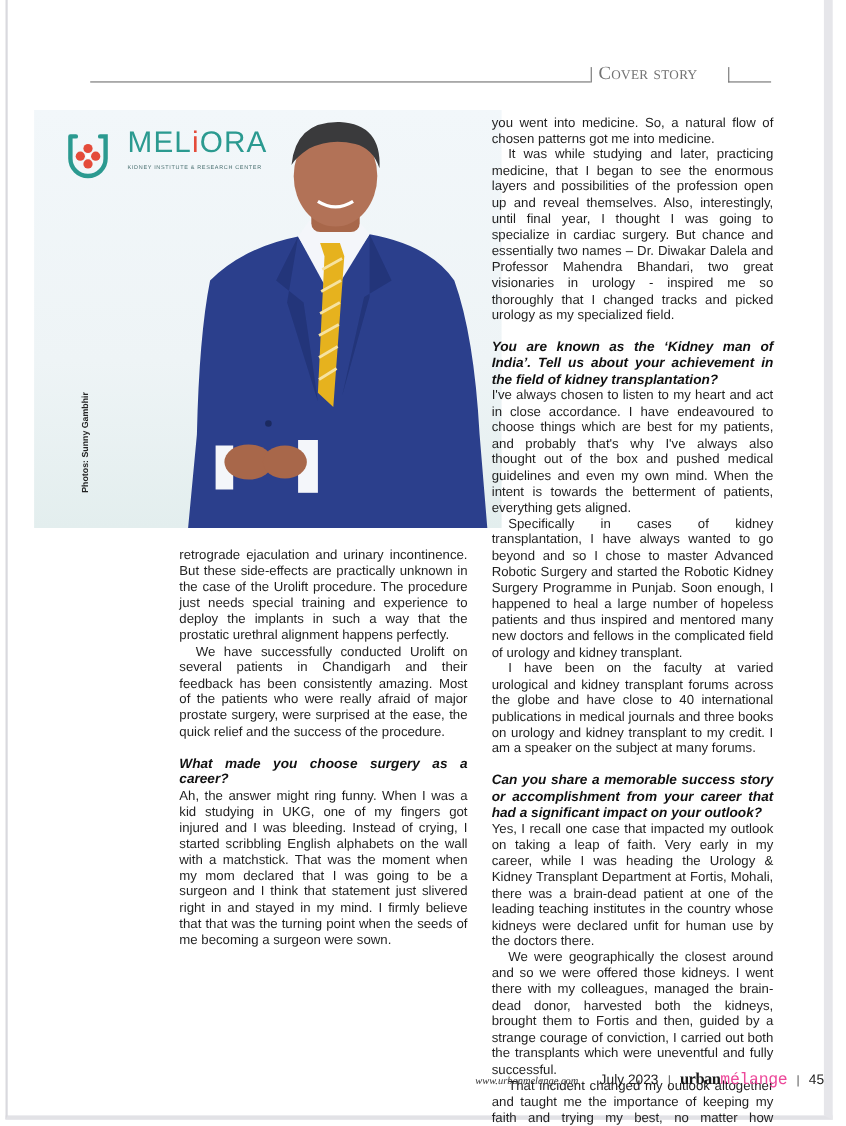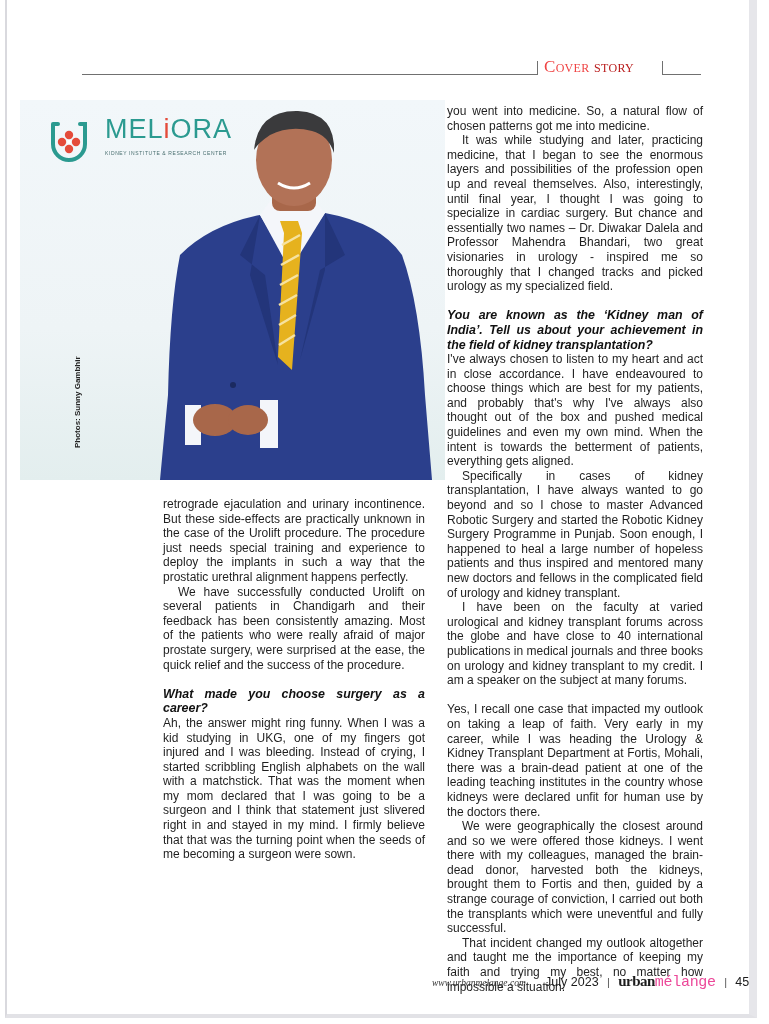--- a/index.html
+++ b/index.html
@@ -23,32 +23,32 @@
     border-top: 1px solid #707070;
   }
   .header-tick-left {
     position: absolute; left: 530px; top: 61px; width: 1px; height: 14px; background: #707070;
   }
   .section-label {
     position: absolute; left: 537px; top: 57px;
     font-family: "Liberation Serif", serif; font-size: 17px; letter-spacing: 0.3px;
     white-space: nowrap;
   }
-  .section-label .accent { color: #ef4444; font-variant: small-caps; }
-  .section-label .rest { color: #b91c1c; font-variant: small-caps; }
+  .section-label .accent { color: #737373; font-variant: small-caps; }
+  .section-label .rest { color: #737373; font-variant: small-caps; }
   .header-tick-right {
     position: absolute; left: 655px; top: 61px; width: 1px; height: 14px; background: #707070;
   }
   .header-rule-right {
     position: absolute; left: 655px; top: 74px; width: 39px; height: 1px; background: #707070;
   }
 
   
   .photo {
-    position: absolute; left: 13px; top: 100px; width: 425px; height: 380px;
+    position: absolute; left: 24px; top: 100px; width: 425px; height: 380px;
     background: linear-gradient(180deg, #f2f7fa 0%, #eef4f6 60%, #e3eeee 100%);
     overflow: hidden;
   }
   .logo { position: absolute; left: 27px; top: 14px; }
   .logo-mark { position: absolute; left: 0; top: 6px; width: 44px; height: 44px; }
   .logo-name {
     position: absolute; left: 58px; top: 0; font-size: 27px; color: #2b9a90;
     letter-spacing: 1px; white-space: nowrap; font-family: "Liberation Sans", sans-serif;
   }
   .logo-name .dot { color: #e44b3a; }
@@ -156,20 +156,21 @@
 
   <div class="col col-right">
     <p>you went into medicine. So, a natural flow of chosen patterns got me into medicine.</p>
     <p class="indent">It was while studying and later, practicing medicine, that I began to see the enormous layers and possibilities of the profession open up and reveal themselves. Also, interestingly, until final year, I thought I was going to specialize in cardiac surgery. But chance and essentially two names – Dr. Diwakar Dalela and Professor Mahendra Bhandari, two great visionaries in urology - inspired me so thoroughly that I changed tracks and picked urology as my specialized field.</p>
     <div class="gap"></div>
     <h3>You are known as the ‘Kidney man of India’. Tell us about your achievement in the field of kidney transplantation?</h3>
     <p>I've always chosen to listen to my heart and act in close accordance. I have endeavoured to choose things which are best for my patients, and probably that's why I've always also thought out of the box and pushed medical guidelines and even my own mind. When the intent is towards the betterment of patients, everything gets aligned.</p>
     <p class="indent">Specifically in cases of kidney transplantation, I have always wanted to go beyond and so I chose to master Advanced Robotic Surgery and started the Robotic Kidney Surgery Programme in Punjab. Soon enough, I happened to heal a large number of hopeless patients and thus inspired and mentored many new doctors and fellows in the complicated field of urology and kidney transplant.</p>
     <p class="indent">I have been on the faculty at varied urological and kidney transplant forums across the globe and have close to 40 international publications in medical journals and three books on urology and kidney transplant to my credit. I am a speaker on the subject at many forums.</p>
     <div class="gap"></div>
+    <h3>Can you share a memorable success story or accomplishment from your career that had a significant impact on your outlook?</h3>
     <p>Yes, I recall one case that impacted my outlook on taking a leap of faith. Very early in my career, while I was heading the Urology &amp; Kidney Transplant Department at Fortis, Mohali, there was a brain-dead patient at one of the leading teaching institutes in the country whose kidneys were declared unfit for human use by the doctors there.</p>
     <p class="indent">We were geographically the closest around and so we were offered those kidneys. I went there with my colleagues, managed the brain-dead donor, harvested both the kidneys, brought them to Fortis and then, guided by a strange courage of conviction, I carried out both the transplants which were uneventful and fully successful.</p>
     <p class="indent">That incident changed my outlook altogether and taught me the importance of keeping my faith and trying my best, no matter how impossible a situation.</p>
   </div>
 
   <div class="footer">
     <span class="url">www.urbanmelange.com</span>
     <span class="date">July 2023</span>
     <span class="sep">|</span>
     <span class="brand-a">urban</span><span class="brand-b">mélange</span>

